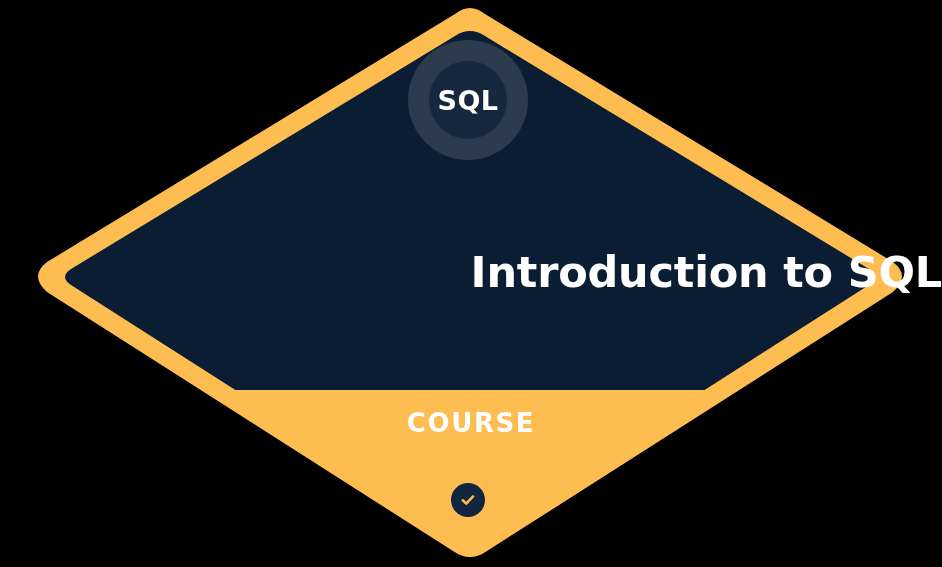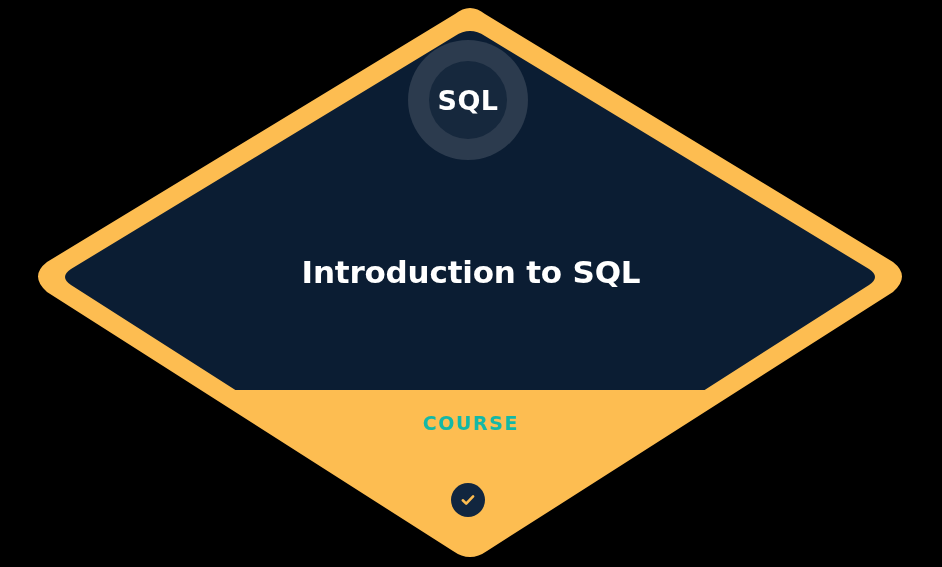--- a/index.html
+++ b/index.html
@@ -75,41 +75,41 @@
     letter-spacing: 0.5px;
     line-height: 1;
   }
 
   
   #course-title {
     position: absolute;
     left: 0;
     top: 245px;
     width: 942px;
-    text-align: center;
+    text-align: right;
     color: #ffffff;
-    font-size: 31px;
+    font-size: 43px;
     font-weight: bold;
     letter-spacing: -0.2px;
     line-height: 54px;
     white-space: nowrap;
   }
 
   
   #completion-block {
     position: absolute;
     left: 0;
     top: 406px;
     width: 942px;
     text-align: center;
   }
   .completion-line {
     display: block;
-    color: #14b8a6;
-    font-size: 19px;
+    color: #ffffff;
+    font-size: 26px;
     font-weight: bold;
     letter-spacing: 1.6px;
     line-height: 35px;
     text-transform: uppercase;
   }
 
   
   #check-badge {
     position: absolute;
     left: 451px;

